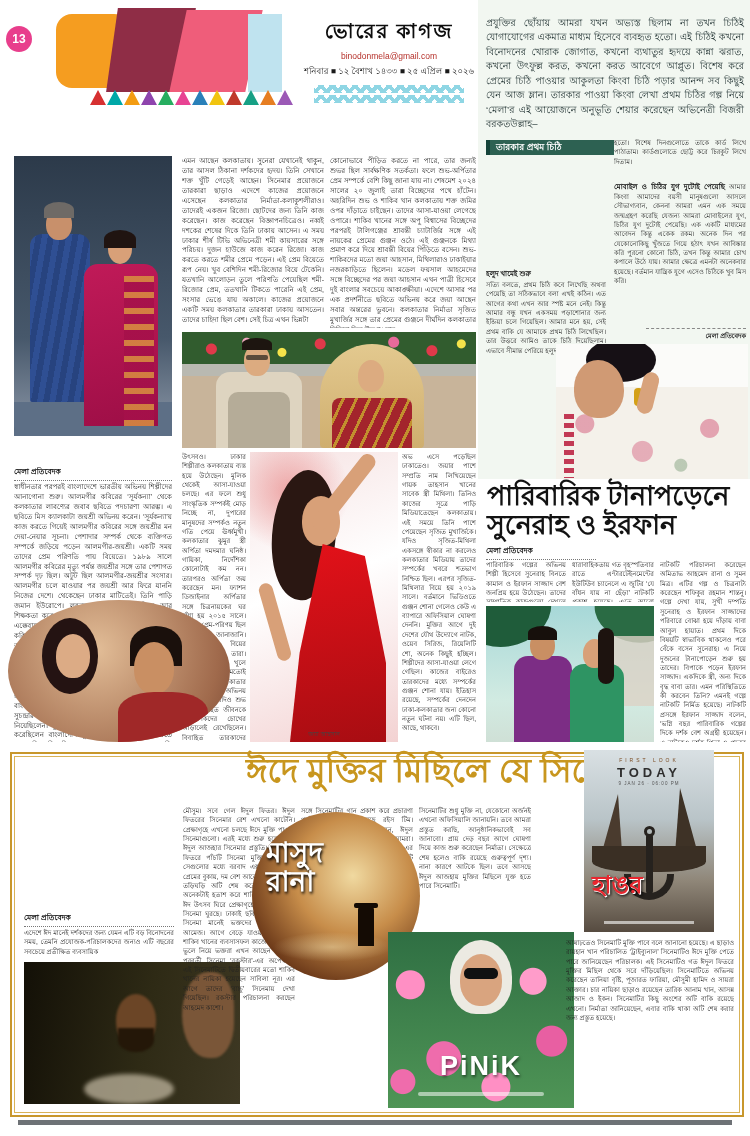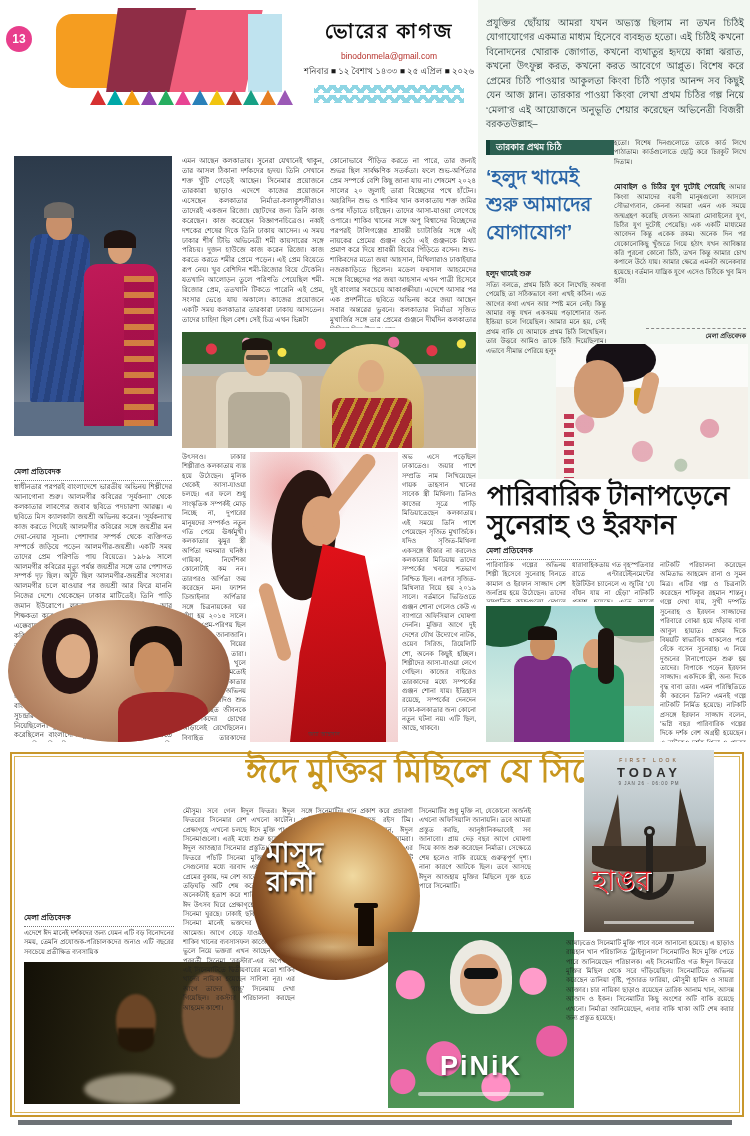--- a/index.html
+++ b/index.html
@@ -121,21 +121,20 @@
     <div class="abs" style="left:126px;top:42px;width:40px;height:52px;border-radius:50% 50% 46% 46%;background:#c98f63;"></div>
     <div class="abs" style="left:110px;top:92px;width:90px;height:50px;background:#a02828;border-radius:40% 40% 0 0;"></div>
     <div class="vcap" style="left:auto;right:14px;bottom:10px;transform-origin:right bottom;">অর্পিতা-শুভ</div>
   </div>
 
   <div class="abs" style="left:486px;top:16px;width:258px;height:120px;font-size:9.5px;line-height:1.52;text-align:justify;color:#233;">প্রযুক্তির ছোঁয়ায় আমরা যখন অভ্যস্ত ছিলাম না তখন চিঠিই যোগাযোগের একমাত্র মাধ্যম হিসেবে ব্যবহৃত হতো। এই চিঠিই কখনো বিনোদনের খোরাক জোগাত, কখনো ব্যথাতুর হৃদয়ে কান্না ঝরাত, কখনো উৎফুল্ল করত, কখনো করত আবেগে আপ্লুত। বিশেষ করে প্রেমের চিঠি পাওয়ার আকুলতা কিংবা চিঠি পড়ার আনন্দ সব কিছুই যেন আজ ম্লান। তারকার পাওয়া কিংবা লেখা প্রথম চিঠির গল্প নিয়ে ‘মেলা’র এই আয়োজনে অনুভূতি শেয়ার করেছেন অভিনেত্রী বিজরী বরকতউল্লাহ–</div>
 
   <div class="kicker">তারকার প্রথম চিঠি</div>
   <div class="abs body-sm" style="left:614px;top:138px;width:132px;height:40px;">হতো। বিশেষ দিনগুলোতে তাকে কার্ড লিখে পাঠাতাম। কার্ডগুলোতে ছোট্ট করে চিরকুট লিখে দিতাম।</div>
 
-  <div class="letter-h">‘হলুদ খামেই শুরু আমাদের যোগাযোগ’</div>
 
   <div class="abs body-sm" style="left:614px;top:182px;width:132px;height:142px;">
     <span class="subhd">মোবাইল ও চিঠির যুগ দুটোই পেয়েছি</span>
     <span>আমার কিংবা আমাদের বয়সী মানুষগুলো আসলে সৌভাগ্যবান, কেননা আমরা এমন এক সময়ে জন্মগ্রহণ করেছি যেজন্য আমরা মোবাইলের যুগ, চিঠির যুগ দুটোই পেয়েছি। এক একটি মাধ্যমের আবেদন কিন্তু একেক রকম। অনেক দিন পর যেকোনোকিছু খুঁজতে গিয়ে হঠাৎ যখন আবিষ্কার করি পুরনো কোনো চিঠি, তখন কিন্তু আমার চোখ কপালে উঠে যায়। আমার ক্ষেত্রে এমনটা অনেকবার হয়েছে। বর্তমান যান্ত্রিক যুগে এসেও চিঠিকে খুব মিস করি।</span>
   </div>
   <div class="abs credit-line" style="left:646px;top:328px;width:100px;">মেলা প্রতিবেদক</div>
 
   <div class="abs" style="left:486px;top:268px;width:120px;height:204px;overflow:hidden;">
     <div class="subhd">হলুদ খামেই শুরু</div>
     <div class="body-sm">সত্যি বলতে, প্রথম চিঠি কবে লিখেছি অথবা পেয়েছি তা সঠিকভাবে বলা এখই কঠিন। এত আগের কথা এখন আর স্পষ্ট মনে নেই। কিন্তু আমার বন্ধু যখন একসময় পড়াশোনার জন্য ইন্ডিয়া চলে গিয়েছিল। আমার মনে হয়, সেই প্রথম বাকি যে আমাকে প্রথম চিঠি লিখেছিল। তার উত্তরে আমিও তাকে চিঠি দিয়েছিলাম। এভাবে সীমান্ত পেরিয়ে হলুদ খামেই শুরু</div>
@@ -219,21 +218,21 @@
   <div class="ph" style="left:584px;top:750px;width:130px;height:182px;background:linear-gradient(#d9e0e3,#b9c4c8 38%,#8f8678 72%,#564b40);">
     <div class="abs" style="left:0;top:7px;width:100%;text-align:center;font-size:5px;letter-spacing:3px;color:#7a4a20;">FIRST LOOK</div>
     <div class="abs" style="left:0;top:15px;width:100%;text-align:center;font-size:13px;font-weight:bold;letter-spacing:4px;color:#2e2e2e;">TODAY</div>
     <div class="abs" style="left:0;top:31px;width:100%;text-align:center;font-size:4.5px;letter-spacing:1px;color:#555;">9 JAN 26 · 06:00 PM</div>
     <div class="abs" style="left:18px;top:44px;width:0;height:0;border-left:16px solid transparent;border-right:4px solid transparent;border-bottom:58px solid #4a3b2e;"></div>
     <div class="abs" style="right:16px;top:38px;width:0;height:0;border-left:5px solid transparent;border-right:18px solid transparent;border-bottom:66px solid #3e3226;"></div>
     <div class="abs" style="left:8px;top:96px;width:114px;height:26px;border-radius:0 0 40% 40%;background:#3a2f24;"></div>
     <div class="abs" style="left:62px;top:84px;width:7px;height:60px;background:#26221e;border-radius:3px;"></div>
     <div class="abs" style="left:40px;top:124px;width:50px;height:26px;border:7px solid #26221e;border-top:none;border-radius:0 0 30px 30px;box-sizing:border-box;"></div>
     <div class="abs" style="left:60px;top:76px;width:11px;height:11px;border:3px solid #26221e;border-radius:50%;box-sizing:border-box;"></div>
-    <div class="abs" style="left:8px;bottom:26px;color:#e8262e;font-weight:400;font-size:28px;text-shadow:1px 1px 0 #fff,2px 2px 3px #000;">হাঙর</div>
+    <div class="abs" style="left:8px;bottom:26px;color:#e8262e;font-weight:700;font-size:24px;text-shadow:1px 1px 0 #fff,2px 2px 3px #000;">হাঙর</div>
     <div class="abs" style="left:20px;bottom:8px;width:90px;height:3px;background:#ffffff99;"></div>
   </div>
 
   <div class="abs body-sm" style="left:566px;top:938px;width:168px;height:168px;">আষাঢ়তেও সিনেমাটি মুক্তি পাবে বলে জানানো হয়েছে। এ ছাড়াও রায়হান খান পরিচালিত ‘ট্রাইব্যুনাল’ সিনেমাটিও ঈদে মুক্তি পেতে পারে জানিয়েছেন পরিচালক। এই সিনেমাটিও গত ঈদুল ফিতরে মুক্তির মিছিল থেকে সরে দাঁড়িয়েছিল। সিনেমাটিতে অভিনয় করেছেন তানিয়া বৃষ্টি, পূজারত ফারিয়া, মৌসুমী হামিদ ও সায়রা আক্তার। চার নায়িকা ছাড়াও রয়েছেন তারিক আনাম খান, আসন্ন আজাদ ও ইকন। সিনেমাটির কিছু অংশের অটি বাকি রয়েছে এখনো। নির্মাতা জানিয়েছেন, এবার বাকি থাকা অটি শেষ করার জন্য প্রস্তুত হয়েছে।</div>
 
   <div class="bar"></div>
 
 </div>
 
 </body></html>

